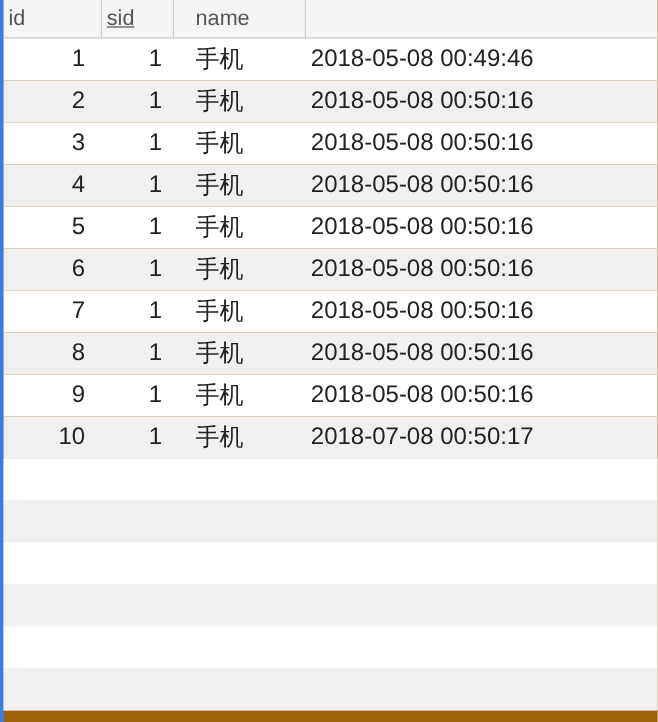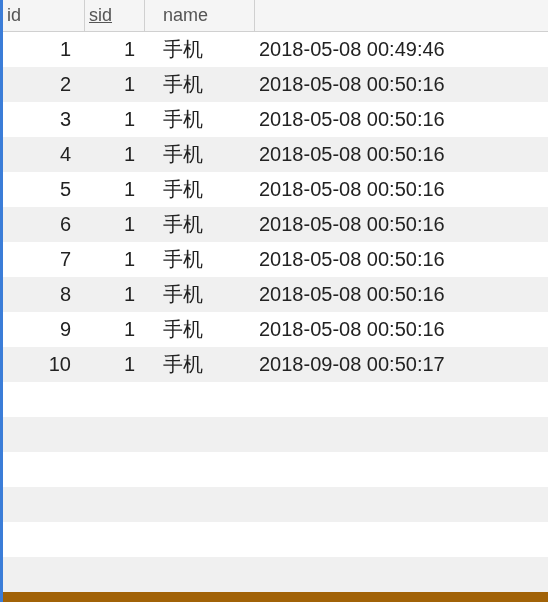--- a/index.html
+++ b/index.html
@@ -161,21 +161,21 @@
       <div class="data-row odd">
         <div class="data-cell col-id">9</div>
         <div class="data-cell col-sid">1</div>
         <div class="data-cell col-name">手机</div>
         <div class="data-cell col-create-time">2018-05-08 00:50:16</div>
       </div>
       <div class="data-row even">
         <div class="data-cell col-id">10</div>
         <div class="data-cell col-sid">1</div>
         <div class="data-cell col-name">手机</div>
-        <div class="data-cell col-create-time">2018-09-08 00:50:17</div>
+        <div class="data-cell col-create-time">2018-07-08 00:50:17</div>
       </div>
     </div>
   <div class="empty-area">
     <div class="empty-row odd"></div>
     <div class="empty-row even"></div>
     <div class="empty-row odd"></div>
     <div class="empty-row even"></div>
     <div class="empty-row odd"></div>
     <div class="empty-row even"></div>
   </div>

